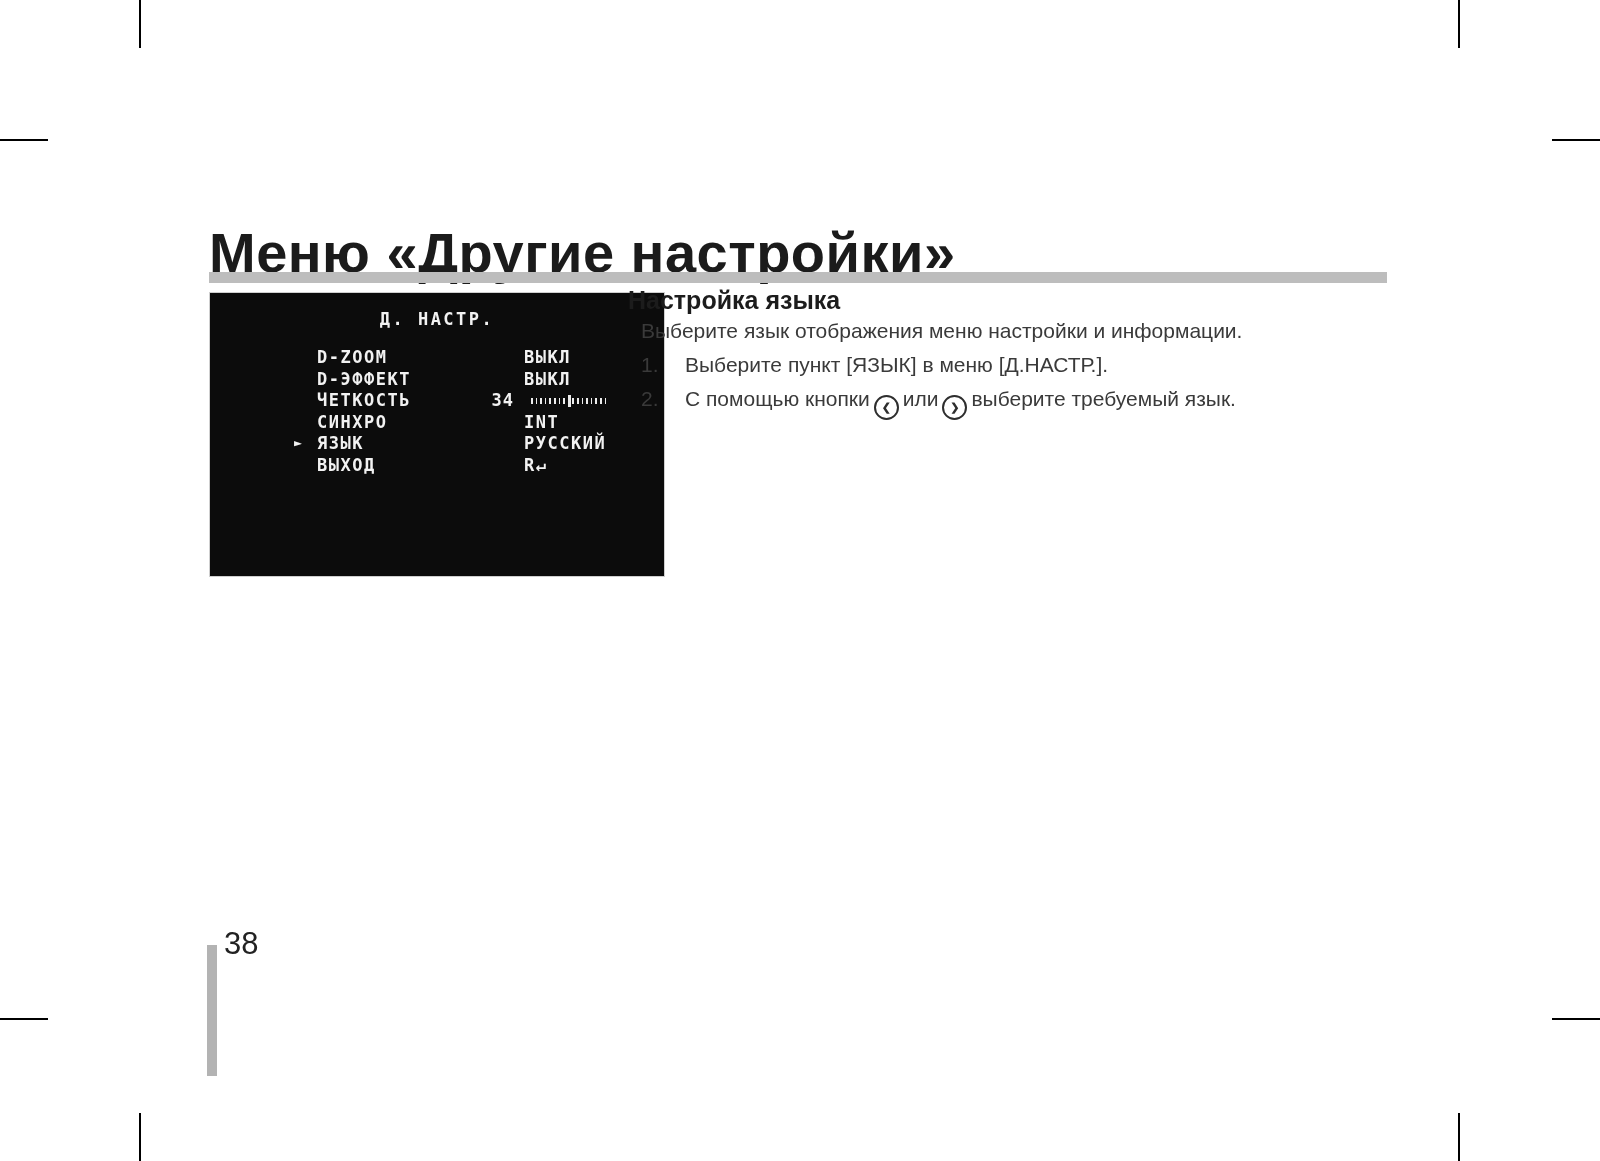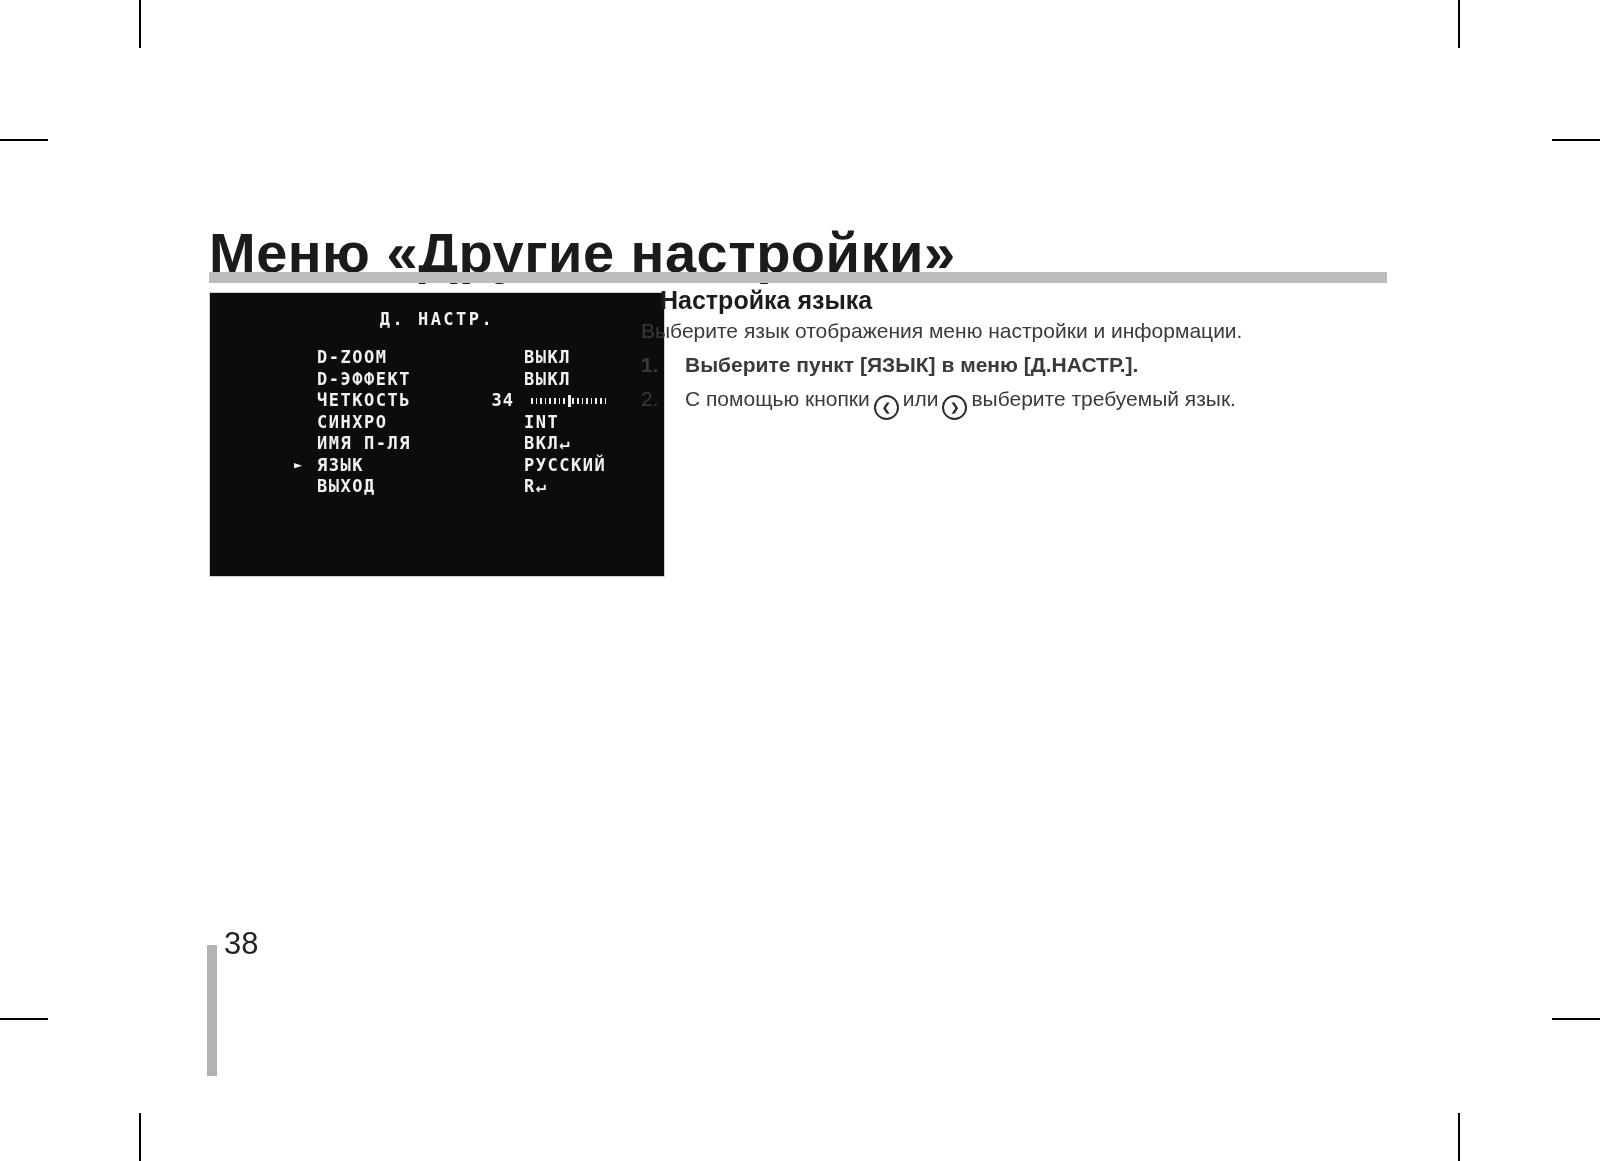--- a/index.html
+++ b/index.html
@@ -37,29 +37,29 @@
   .osd-slider{position:absolute;left:293px;top:5px;width:78px;height:12px;}
   .osd-slider::before{
     content:"";position:absolute;left:0;right:0;top:3px;height:6px;
     background:repeating-linear-gradient(90deg,#ededed 0 1.7px,transparent 1.7px 4.6px);
   }
   .osd-slider::after{
     content:"";position:absolute;left:37px;top:0;width:3px;height:12px;background:#ededed;
   }
   
   .sec-heading{
-    position:absolute;left:660px;top:286px;
+    position:absolute;left:628px;top:286px;
     font-size:25px;font-weight:bold;color:#1c1c1c;white-space:nowrap;
   }
   .sec-intro{
     position:absolute;left:641px;top:319px;
     font-size:21px;color:#3a3a3a;white-space:nowrap;
   }
   .step{position:absolute;font-size:21px;color:#3a3a3a;white-space:nowrap;}
-  .step-1{left:641px;top:353px;font-weight:bold;}
+  .step-1{left:641px;top:353px;}
   .step-2{left:641px;top:387px;}
   .step-num{display:inline-block;width:44px;}
   .btn-icon{
     display:inline-block;width:21px;height:21px;border:2px solid #2e2e2e;
     border-radius:50%;text-align:center;line-height:21px;font-size:11px;
     font-weight:bold;color:#2e2e2e;vertical-align:-5px;margin:0 4px;letter-spacing:0;
   }
   
   .page-bar{position:absolute;left:207px;top:945px;width:10px;height:131px;background:#b3b3b3;}
   .page-num{position:absolute;left:224px;top:926px;font-size:31px;color:#222222;}
@@ -93,24 +93,20 @@
     <div class="osd-row">
       <span class="osd-label">ЧЕТКОСТЬ</span>
       <span class="osd-num">34</span>
       <span class="osd-slider"></span>
     </div>
     <div class="osd-row">
       <span class="osd-label">СИНХРО</span>
       <span class="osd-value">INT</span>
     </div>
     <div class="osd-row">
-      <span class="osd-label">ИМЯ П-ЛЯ</span>
-      <span class="osd-value">ВКЛ↵</span>
-    </div>
-    <div class="osd-row">
       <span class="osd-cursor">►</span>
       <span class="osd-label">ЯЗЫК</span>
       <span class="osd-value">РУССКИЙ</span>
     </div>
     <div class="osd-row">
       <span class="osd-label">ВЫХОД</span>
       <span class="osd-value">R↵</span>
     </div>
   </div>
 </div>

